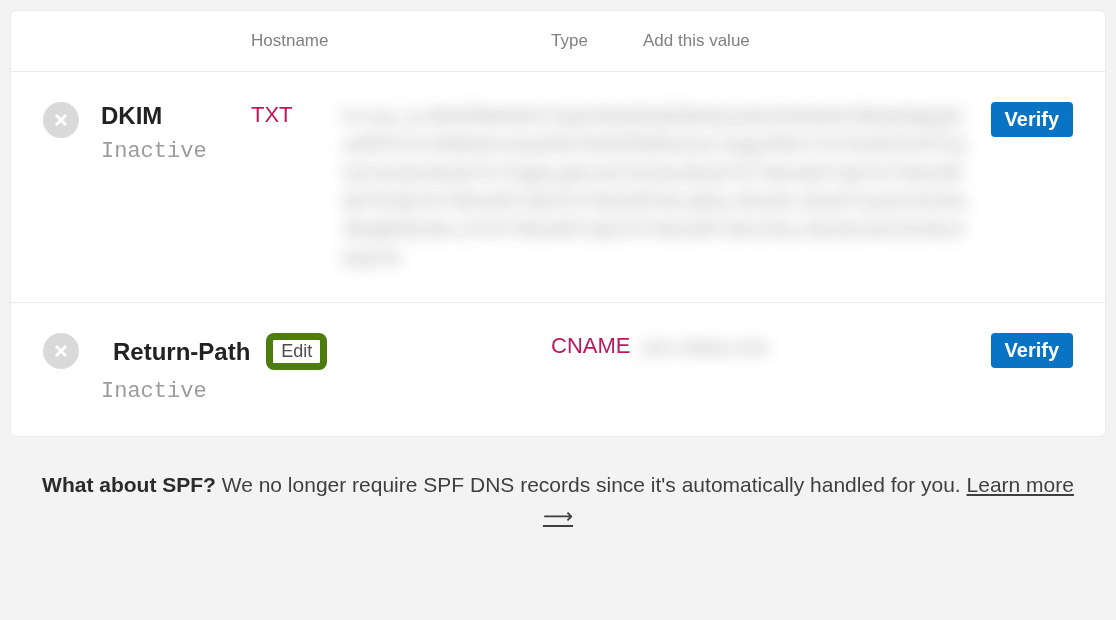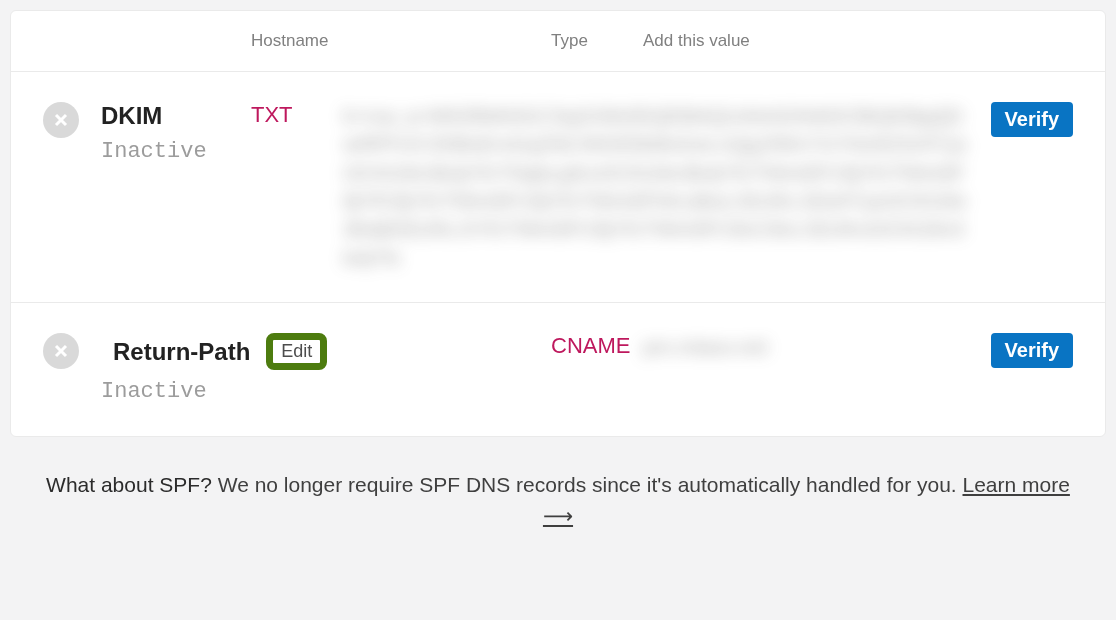--- a/index.html
+++ b/index.html
@@ -118,21 +118,21 @@
       color: #333;
       font-weight: 400;
     }
     .footer-note {
       text-align: center;
       font-size: 21px;
       color: #3f3f3f;
       padding: 22px 30px 0;
       line-height: 1.5;
     }
-    .footer-note .bold { font-weight: 400; color: #2b2b2b; }
+    .footer-note .bold { font-weight: 700; color: #2b2b2b; }
     .footer-note .learn-more {
       text-decoration: underline;
       color: #3f3f3f;
       cursor: pointer;
     }
     .arrow-gl {
       display: inline-block;
       text-decoration: underline;
     }
   </style>

